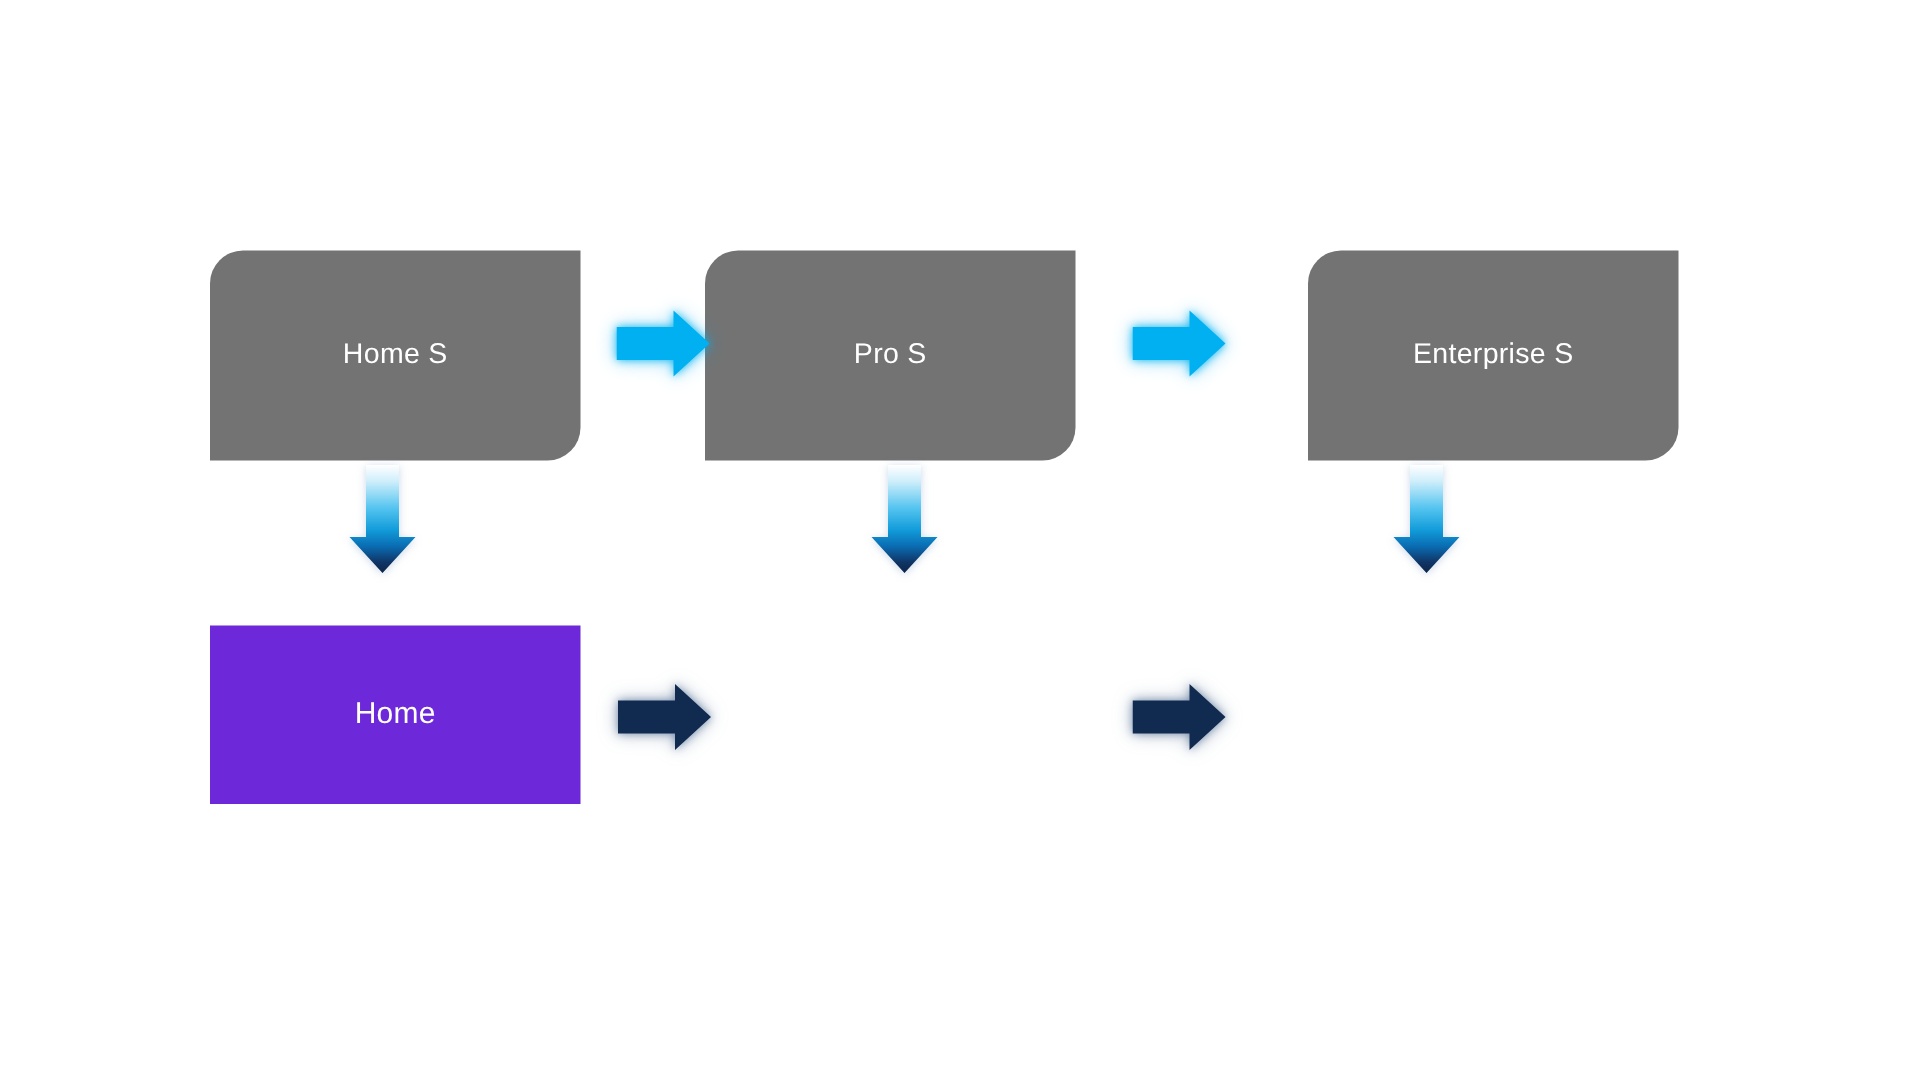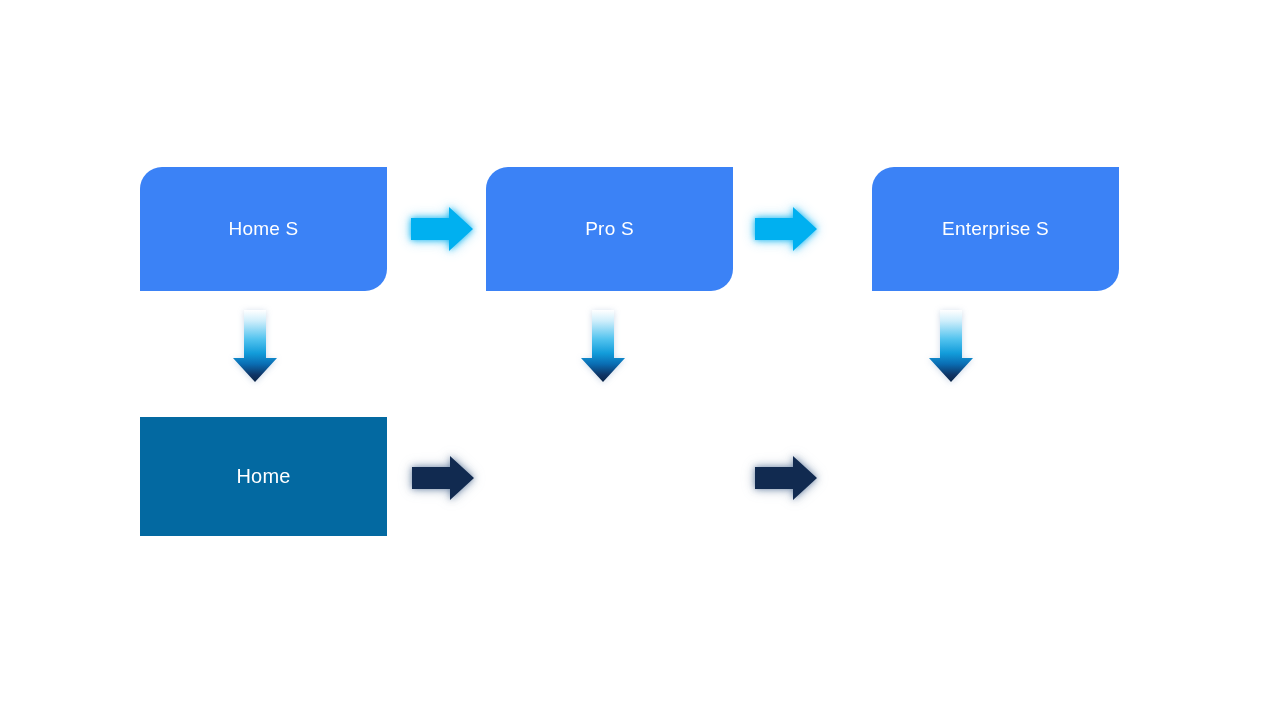--- a/index.html
+++ b/index.html
@@ -16,33 +16,33 @@
     width: 247px;
     display: flex;
     align-items: center;
     justify-content: center;
     text-align: center;
     color: #ffffff;
     letter-spacing: 0.2px;
   }
   .box-top {
     top: 167px;
-    height: 124px;
-    background: #3b82f6;
+    height: 140px;
+    background: #737373;
     border-radius: 22px 0 22px 0;
     font-size: 19px;
   }
   .box-bottom {
     top: 417px;
     height: 119px;
-    background: #0369a1;
+    background: #6d28d9;
     font-size: 20px;
   }
   .col1 { left: 140px; }
-  .col2 { left: 486px; text-align: center; }
+  .col2 { left: 470px; text-align: center; }
   .col3 { left: 824px; margin-left: 48px; }
 
   .arrow-right {
     position: absolute;
     width: 63px;
     height: 46px;
   }
   .ar-top { top: 206px; }
   .ar-bottom { top: 455px; }
   .ar1t { left: 411px; }

